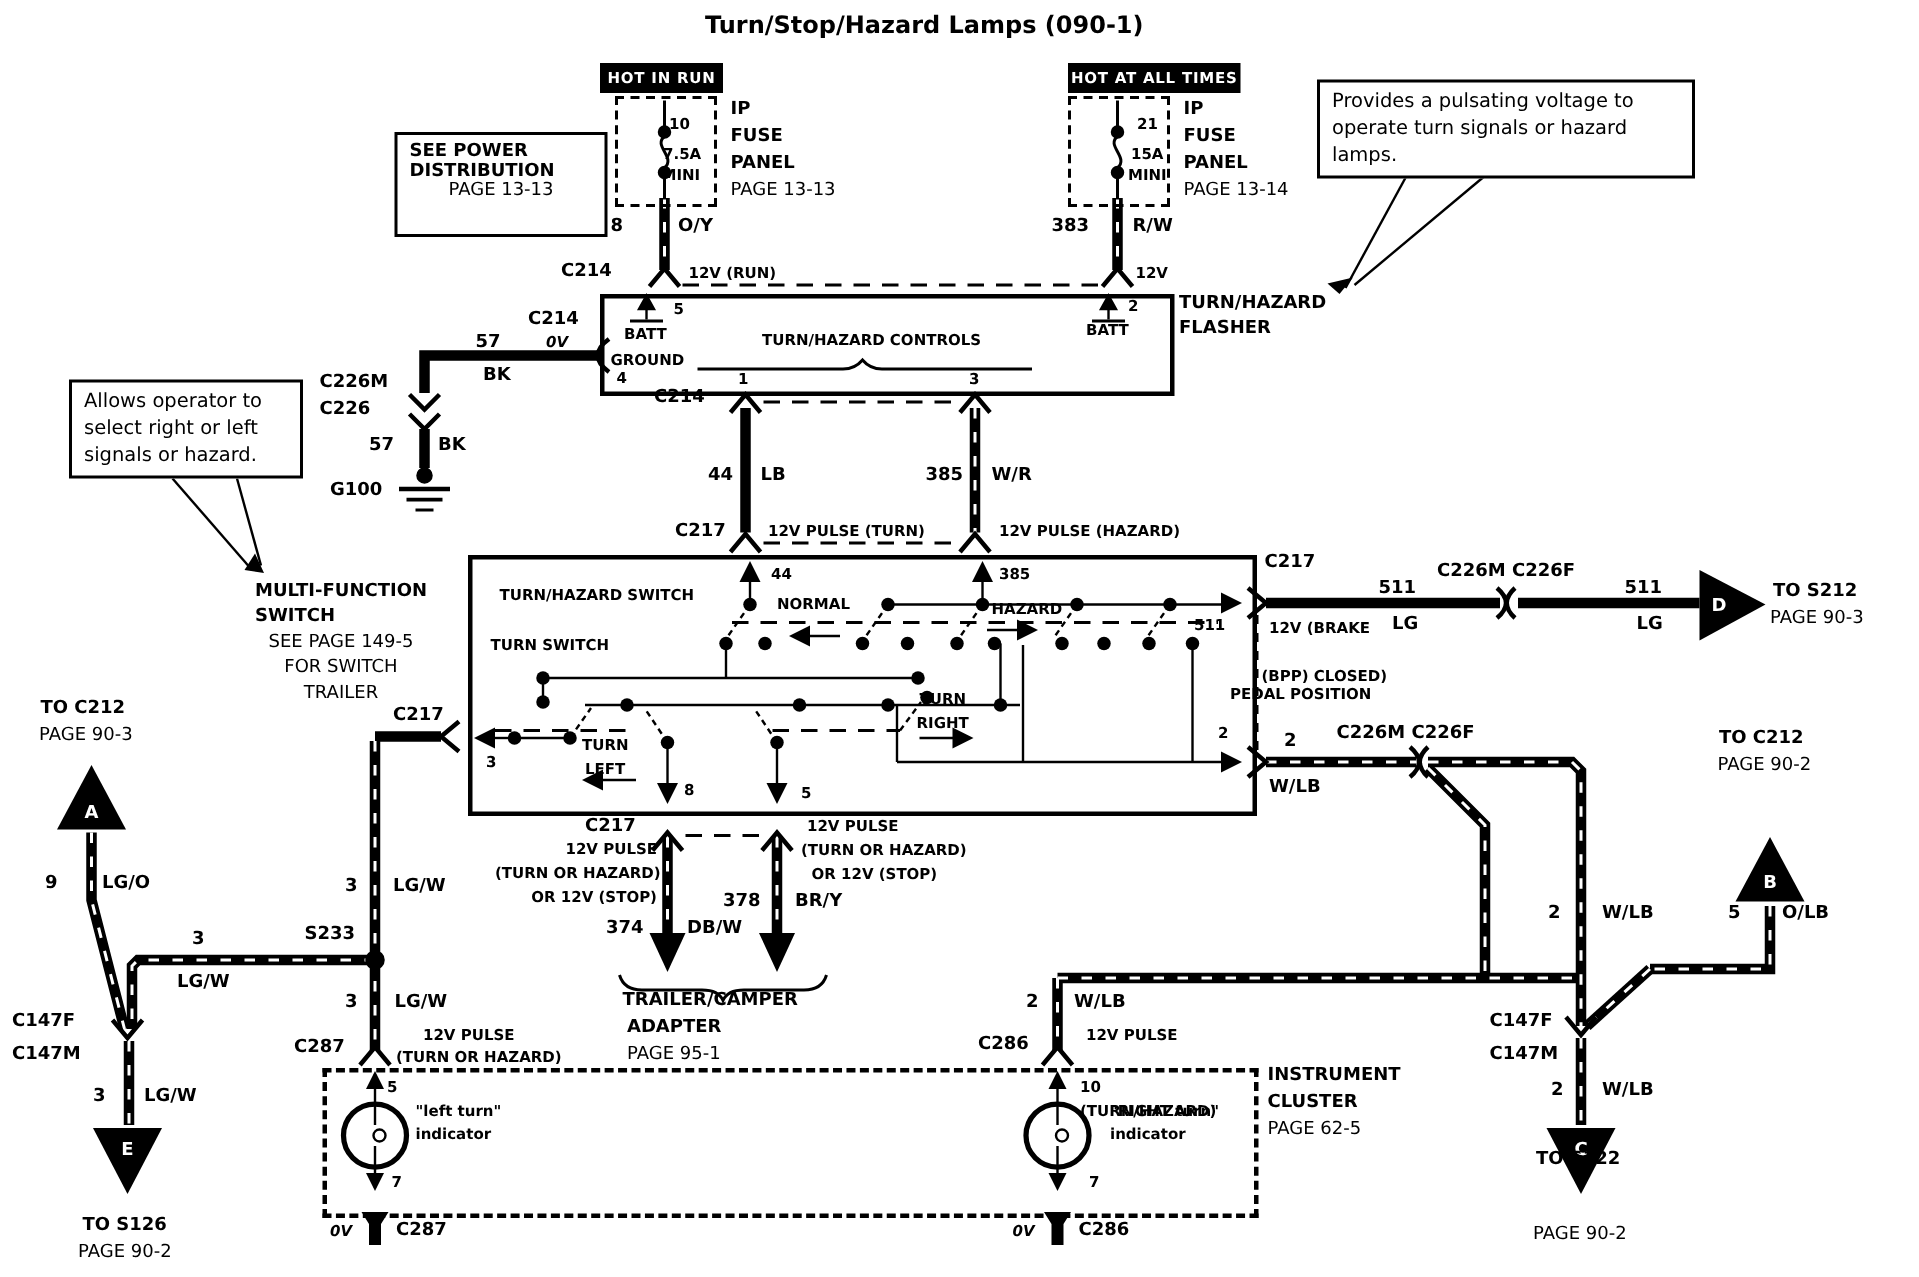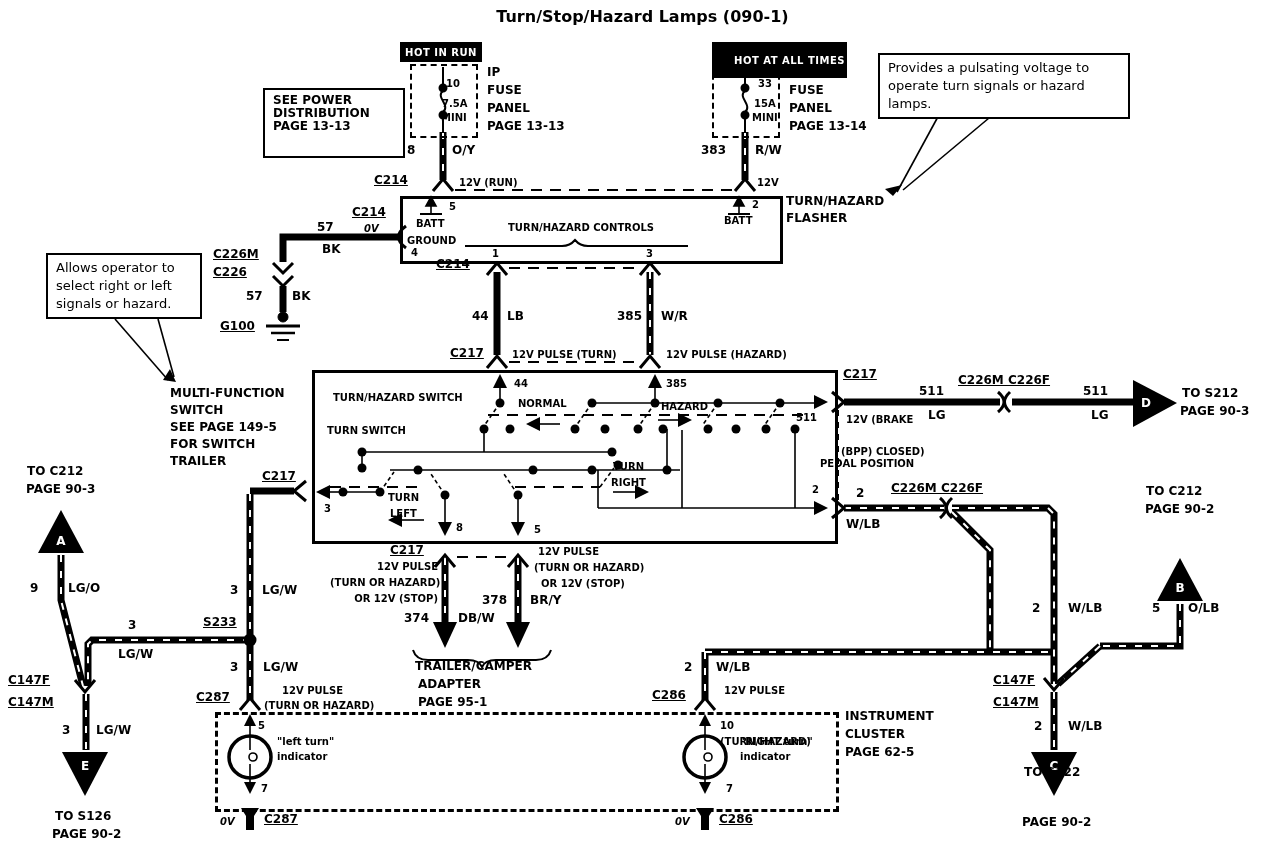--- a/index.html
+++ b/index.html
@@ -2,22 +2,22 @@
 <html><head>
 <meta charset="utf-8">
 <style>
   html,body{margin:0;padding:0;background:#fff;}
   #page{position:relative;width:1279px;height:851px;background:#fff;overflow:hidden;
         font-family:"DejaVu Sans",sans-serif;color:#000;}
   svg{position:absolute;left:0;top:0;}
   .lbl{position:absolute;font:bold 12px "DejaVu Sans",sans-serif;white-space:nowrap;line-height:13px;}
   .sm{font-size:10px;line-height:11px;}
   .xs{font-size:10px;line-height:10px;}
-  .norm{font-weight:bold;}
-  .u{text-decoration:underline;text-align:center;}
+  .norm{font-weight:normal;text-align:center;}
+  .u{text-align:center;}
   .it{font-style:italic;font-size:10px;}
   .title{position:absolute;font:bold 16px "DejaVu Sans",sans-serif;}
   .banner{position:absolute;background:#000;color:#fff;font:bold 10px "DejaVu Sans",sans-serif;
           display:flex;align-items:center;justify-content:center;letter-spacing:.5px;}
   .box{position:absolute;border:2px solid #000;background:#fff;}
   .note{font:13px "DejaVu Sans",sans-serif;line-height:18px;padding:4px 8px;}
   .dashbox{position:absolute;border:2px dashed #000;}
   .thickbox{position:absolute;border:3px solid #000;}
   .clusterbox{position:absolute;border:3px dashed #000;}
   .tri{position:absolute;color:#fff;font:bold 12px "DejaVu Sans",sans-serif;transform:translate(-50%,-50%);}
@@ -258,24 +258,24 @@
     <path d="M705,736 V750 M705,764 V778" stroke-width="1.6"></path>
     <circle cx="708" cy="757" r="4" stroke-width="1.6" fill="#fff"></circle>
   </g>
 
   <g fill="#000">
     <polygon points="241,808 259,808 254,816 254,830 246,830 246,816"></polygon>
     <polygon points="696,808 714,808 709,816 709,830 701,830 701,816"></polygon>
   </g>
 </svg>
 
-<div class="title" style="left:470px;top:7px;width:345px;text-align:center;">Turn/Stop/Hazard Lamps (090-1)</div>
+<div class="title" style="left:470px;top:7px;width:345px;">Turn/Stop/Hazard Lamps (090-1)</div>
 
 <div class="banner" style="left:400px;top:42px;width:82px;height:20px;">HOT IN RUN</div>
-<div class="banner" style="left:712px;top:42px;width:115px;height:36px;padding-left:20px;">HOT AT ALL TIMES</div>
+<div class="banner" style="left:712px;top:42px;width:115px;height:20px;">HOT AT ALL TIMES</div>
 <div class="dashbox" style="left:410px;top:64px;width:64px;height:70px;"></div>
 <div class="dashbox" style="left:712px;top:64px;width:64px;height:70px;"></div>
 
 <div class="box note" style="left:46px;top:253px;width:136px;">
   <div>Allows operator to</div>
   <div>select right or left</div>
   <div>signals or hazard.</div>
 </div>
 <div class="box note" style="left:878px;top:53px;width:232px;">
   <div>Provides a pulsating voltage to</div>
@@ -297,21 +297,21 @@
 <div class="lbl sm" style="left:441px;top:112px;">MINI</div>
 <div class="lbl" style="left:487px;top:66px;">IP</div>
 <div class="lbl" style="left:487px;top:84px;">FUSE</div>
 <div class="lbl" style="left:487px;top:102px;">PANEL</div>
 <div class="lbl norm" style="left:487px;top:120px;">PAGE 13-13</div>
 <div class="lbl" style="left:407px;top:144px;">8</div>
 <div class="lbl" style="left:452px;top:144px;">O/Y</div>
 <div class="lbl u" style="left:374px;top:174px;">C214</div>
 <div class="lbl sm" style="left:459px;top:177px;">12V (RUN)</div>
 
-<div class="lbl sm" style="left:758px;top:78px;">33</div>
+<div class="lbl sm" style="left:758px;top:78px;">21</div>
 <div class="lbl sm" style="left:754px;top:98px;">15A</div>
 <div class="lbl sm" style="left:752px;top:112px;">MINI</div>
 <div class="lbl" style="left:789px;top:66px;">IP</div>
 <div class="lbl" style="left:789px;top:84px;">FUSE</div>
 <div class="lbl" style="left:789px;top:102px;">PANEL</div>
 <div class="lbl norm" style="left:789px;top:120px;">PAGE 13-14</div>
 <div class="lbl" style="left:701px;top:144px;">383</div>
 <div class="lbl" style="left:755px;top:144px;">R/W</div>
 <div class="lbl sm" style="left:757px;top:177px;">12V</div>
 

